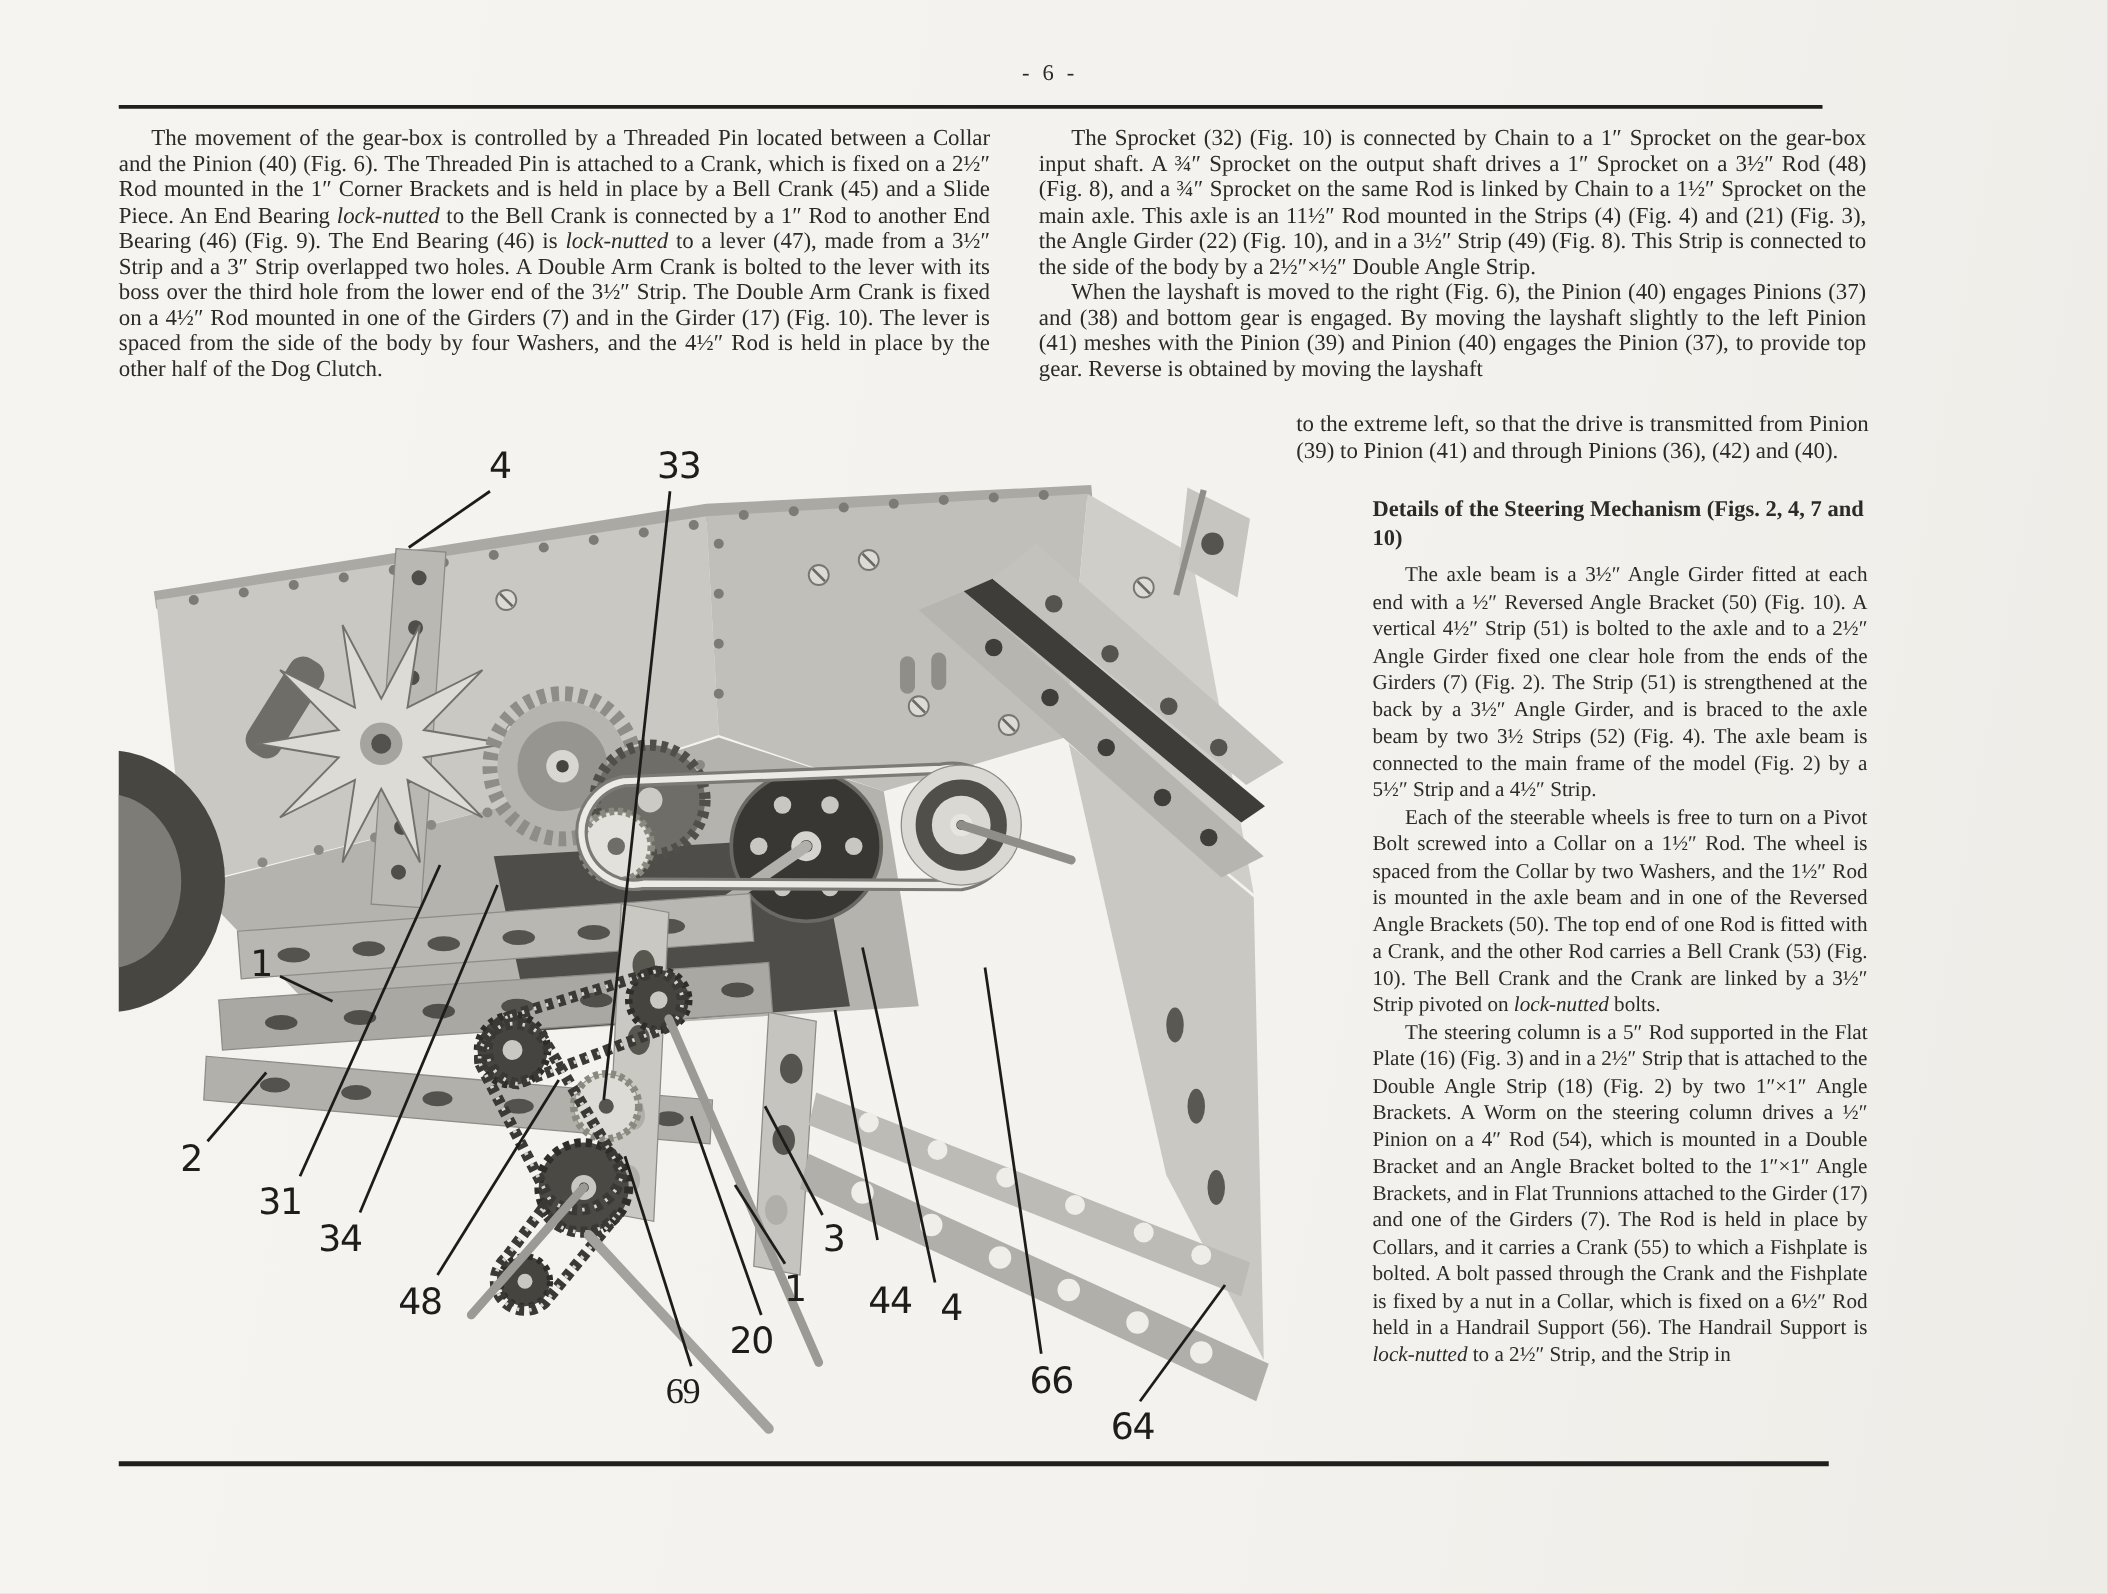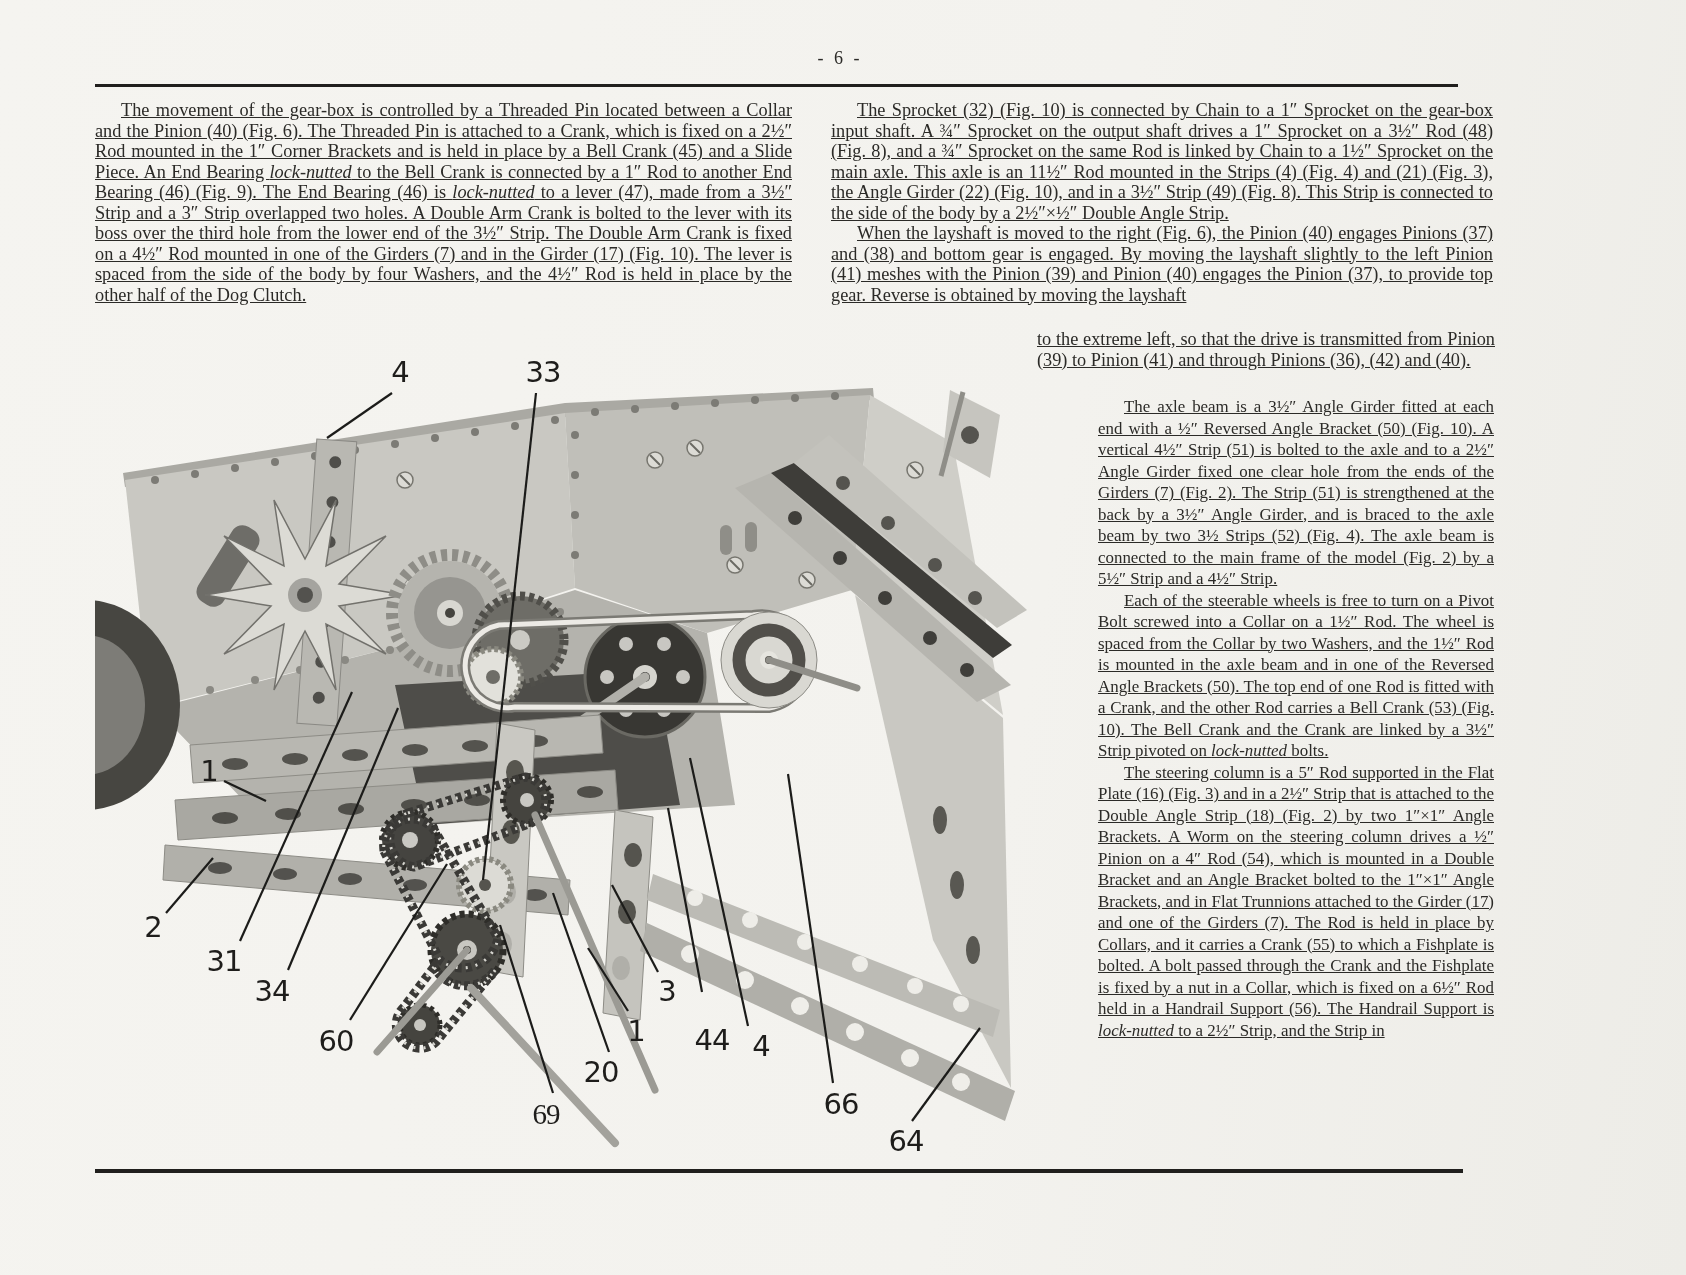--- a/index.html
+++ b/index.html
@@ -4,21 +4,21 @@
 <style>
   html,body{margin:0;padding:0;background:#d8d7d2;}
   .page{position:relative;width:1686px;height:1275px;overflow:hidden;
         background:linear-gradient(100deg,#f5f4f0 0%,#f3f2ee 60%,#edece7 100%);
         font-family:"Liberation Serif",serif;color:#2b2a27;}
   .pagenum{position:absolute;left:770px;top:48px;width:140px;text-align:center;
            font-size:18px;letter-spacing:3px;}
   .rule{position:absolute;background:#201f1d;}
   .rule-top{left:95px;top:84px;width:1363px;height:3px;}
   .rule-bottom{left:95px;top:1169px;width:1368px;height:4px;}
-  .col{position:absolute;text-align:justify;font-size:18.3px;line-height:20.5px;text-decoration:underline;}
+  .col{position:absolute;text-align:justify;font-size:18.3px;line-height:20.5px;}
   .left-col{left:95px;top:100px;width:697px;}
   .right-wide{left:831px;top:100px;width:662px;}
   .right-tail{left:1037px;top:329px;width:458px;}
   .right-narrow{left:1098px;top:396px;width:396px;font-size:16.9px;line-height:21.5px;}
   .para{margin:0;text-indent:26px;}
   .noindent{text-indent:0;}
   .heading{font-size:18px;line-height:23px;font-weight:bold;margin:0 0 7px 0;text-align:left;}
   .figure{position:absolute;left:95px;top:340px;width:970px;height:835px;}
   .photo,.lines{position:absolute;left:0;top:0;width:970px;height:835px;}
   .lines{pointer-events:none;}
@@ -44,20 +44,21 @@
   <div class="col right-wide">
     <p class="para">The Sprocket (32) (Fig. 10) is connected by Chain to a 1″ Sprocket on the gear-box input shaft. A ¾″ Sprocket on the output shaft drives a 1″ Sprocket on a 3½″ Rod (48) (Fig. 8), and a ¾″ Sprocket on the same Rod is linked by Chain to a 1½″ Sprocket on the main axle. This axle is an 11½″ Rod mounted in the Strips (4) (Fig. 4) and (21) (Fig. 3), the Angle Girder (22) (Fig. 10), and in a 3½″ Strip (49) (Fig. 8). This Strip is connected to the side of the body by a 2½″×½″ Double Angle Strip.</p>
     <p class="para">When the layshaft is moved to the right (Fig. 6), the Pinion (40) engages Pinions (37) and (38) and bottom gear is engaged. By moving the layshaft slightly to the left Pinion (41) meshes with the Pinion (39) and Pinion (40) engages the Pinion (37), to provide top gear. Reverse is obtained by moving the layshaft</p>
   </div>
 
   <div class="col right-tail">
     <p class="para noindent">to the extreme left, so that the drive is transmitted from Pinion (39) to Pinion (41) and through Pinions (36), (42) and (40).</p>
   </div>
 
   <div class="col right-narrow">
+    <h2 class="heading">Details of the Steering Mechanism (Figs. 2, 4, 7 and 10)</h2>
     <p class="para">The axle beam is a 3½″ Angle Girder fitted at each end with a ½″ Reversed Angle Bracket (50) (Fig. 10). A vertical 4½″ Strip (51) is bolted to the axle and to a 2½″ Angle Girder fixed one clear hole from the ends of the Girders (7) (Fig. 2). The Strip (51) is strengthened at the back by a 3½″ Angle Girder, and is braced to the axle beam by two 3½ Strips (52) (Fig. 4). The axle beam is connected to the main frame of the model (Fig. 2) by a 5½″ Strip and a 4½″ Strip.</p>
     <p class="para">Each of the steerable wheels is free to turn on a Pivot Bolt screwed into a Collar on a 1½″ Rod. The wheel is spaced from the Collar by two Washers, and the 1½″ Rod is mounted in the axle beam and in one of the Reversed Angle Brackets (50). The top end of one Rod is fitted with a Crank, and the other Rod carries a Bell Crank (53) (Fig. 10). The Bell Crank and the Crank are linked by a 3½″ Strip pivoted on <i>lock-nutted</i> bolts.</p>
     <p class="para">The steering column is a 5″ Rod supported in the Flat Plate (16) (Fig. 3) and in a 2½″ Strip that is attached to the Double Angle Strip (18) (Fig. 2) by two 1″×1″ Angle Brackets. A Worm on the steering column drives a ½″ Pinion on a 4″ Rod (54), which is mounted in a Double Bracket and an Angle Bracket bolted to the 1″×1″ Angle Brackets, and in Flat Trunnions attached to the Girder (17) and one of the Girders (7). The Rod is held in place by Collars, and it carries a Crank (55) to which a Fishplate is bolted. A bolt passed through the Crank and the Fishplate is fixed by a nut in a Collar, which is fixed on a 6½″ Rod held in a Handrail Support (56). The Handrail Support is <i>lock-nutted</i> to a 2½″ Strip, and the Strip in</p>
   </div>
 
   <div class="figure">
     <svg class="photo" viewBox="0 0 970 835" xmlns="http://www.w3.org/2000/svg">
 
       <polygon points="28,133 470,63 778,48 779,60 471,77 30,147" fill="#aaa9a3"></polygon>
       <polygon points="30,140 470,73 480,248 300,307 55,368" fill="#c9c8c2"></polygon>
@@ -300,21 +301,21 @@
         <line x1="738" y1="743" x2="693" y2="434" stroke="#1c1c1a" stroke-width="2.2"></line>
         <line x1="817" y1="781" x2="885" y2="688" stroke="#1c1c1a" stroke-width="2.2"></line>
       </svg>
     <div id="callout-layer">
         <div class="callout-num" style="left: 305px; top: 32px;">4</div>
         <div class="callout-num" style="left: 448px; top: 32px;">33</div>
         <div class="callout-num" style="left: 114px; top: 431px;">1</div>
         <div class="callout-num" style="left: 58px; top: 587px;">2</div>
         <div class="callout-num" style="left: 129px; top: 621px;">31</div>
         <div class="callout-num" style="left: 177px; top: 651px; text-align: center;">34</div>
-        <div class="callout-num" style="left: 241px; top: 701px;">60</div>
+        <div class="callout-num" style="left: 241px; top: 701px;">48</div>
         <div class="callout-num" style="left: 451px; top: 774px; font-family: Liberation Serif, serif;">69</div>
         <div class="callout-num" style="left: 506px; top: 732px;">20</div>
         <div class="callout-num" style="left: 541px; top: 691px;">1</div>
         <div class="callout-num" style="left: 572px; top: 651px;">3</div>
         <div class="callout-num" style="left: 617px; top: 700px;">44</div>
         <div class="callout-num" style="left: 666px; top: 706px;">4</div>
         <div class="callout-num" style="left: 746px; top: 764px; text-align: center;">66</div>
         <div class="callout-num" style="left: 811px; top: 801px;">64</div>
       </div>
 

